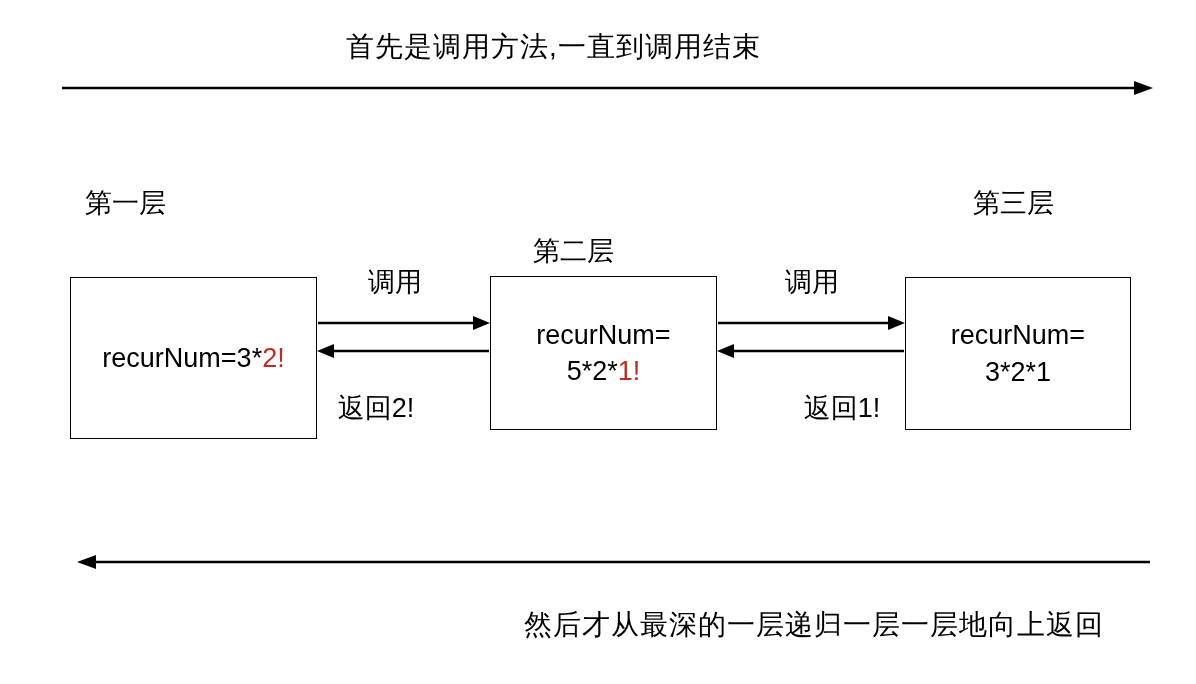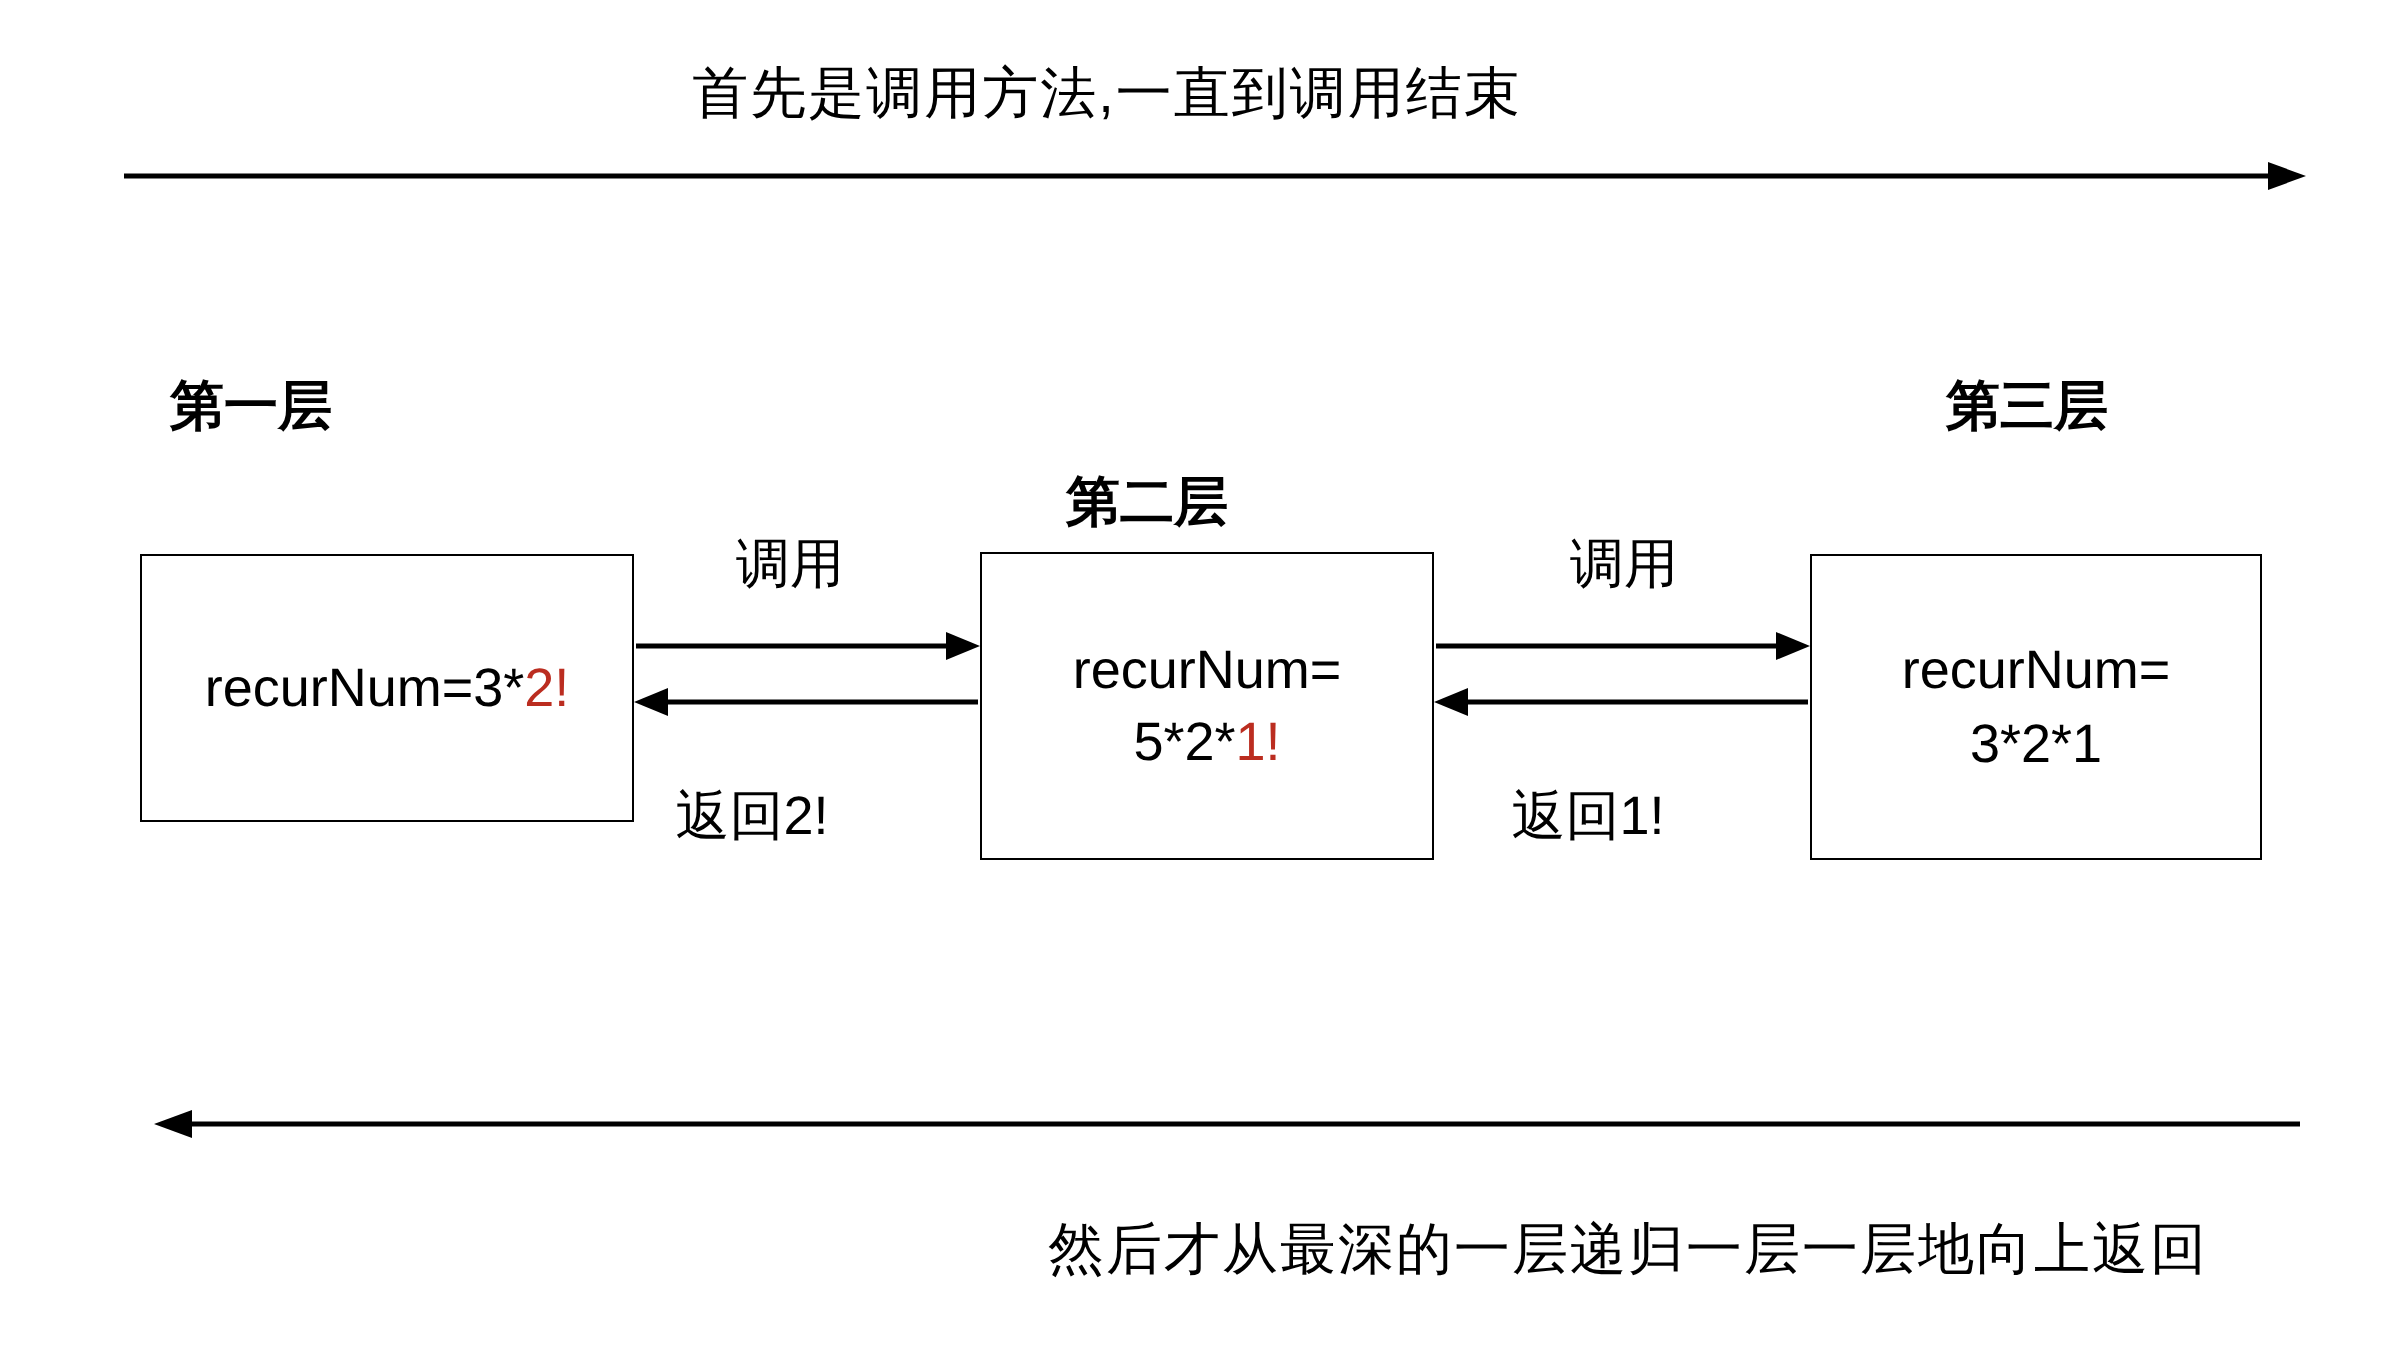--- a/index.html
+++ b/index.html
@@ -41,55 +41,55 @@
   .caption-bottom {
     top: 606px;
     left: 0;
     width: 1104px;
     text-align: right;
   }
   .layer-label {
     position: absolute;
     top: 185px;
     font-size: 27px;
-    font-weight: 700;
+    font-weight: 400;
     white-space: nowrap;
   }
   .layer-label-1 { left: 85px; }
   .layer-label-2 { left: 533px; margin-top: 48px; }
   .layer-label-3 { left: 973px; }
   .box {
     position: absolute;
     border: 1.5px solid #000000;
     background: #ffffff;
     display: flex;
     flex-direction: column;
     align-items: center;
     justify-content: center;
     font-size: 27px;
     line-height: 1.35;
     text-align: center;
     white-space: nowrap;
   }
-  .box-1 { left: 70px;  top: 277px; width: 247px; height: 134px; }
+  .box-1 { left: 70px;  top: 277px; width: 247px; height: 162px; }
   .box-2 { left: 490px; top: 276px; width: 227px; height: 154px; }
   .box-3 { left: 905px; top: 277px; width: 226px; height: 153px; }
   .red { color: #bb2d20; }
   .arrow-label {
     position: absolute;
     width: 140px;
     text-align: center;
     font-size: 27px;
     font-weight: 500;
     white-space: nowrap;
   }
   .call-1   { left: 325px; top: 264px; }
   .return-1 { left: 306px; top: 390px; }
   .call-2   { left: 742px; top: 264px; }
-  .return-2 { left: 724px; top: 390px; }
+  .return-2 { left: 772px; top: 390px; }
 </style>
 </head>
 <body>
 
 <div class="canvas">
 
   <svg class="arrows" viewBox="0 0 1196 684" xmlns="http://www.w3.org/2000/svg">
 
     <g>
       <line x1="62" y1="88" x2="1134" y2="88" stroke="#000" stroke-width="2.5"></line>

